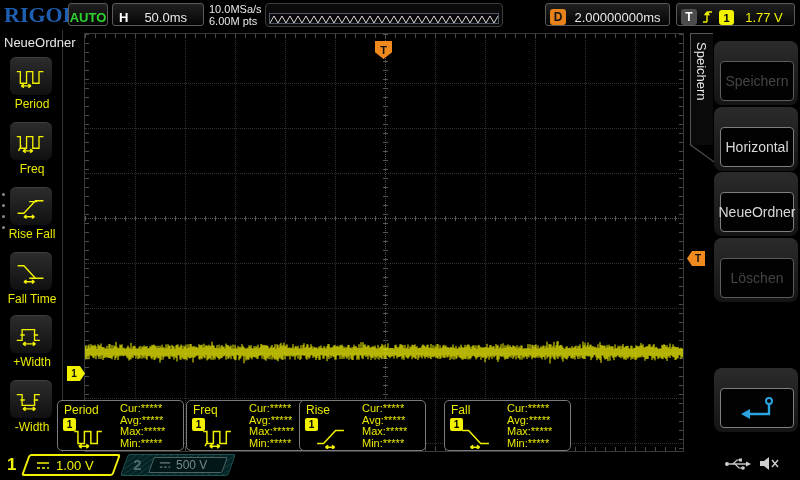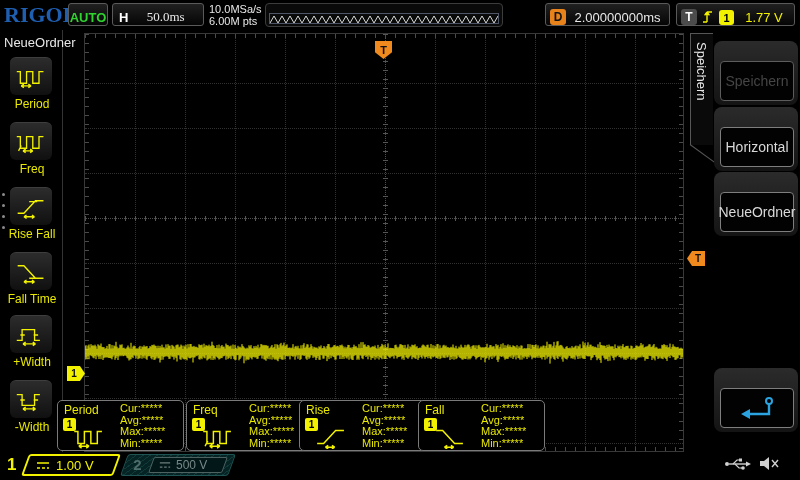--- a/index.html
+++ b/index.html
@@ -8,21 +8,21 @@
   #screen { position:relative; width:800px; height:480px; background:#000; overflow:hidden; }
   .abs { position:absolute; }
 
   
   #topbar { position:absolute; left:0; top:0; width:800px; height:30px; background:#000; }
   .logo { left:4px; top:2px; font-family:"Liberation Serif", serif; font-weight:bold; font-size:22px; color:#1f5fb2; letter-spacing:0px; }
   .tb-box { position:absolute; top:3px; height:23px; border:1px solid #5a5a5a; border-radius:3px; background:linear-gradient(#202020,#050505); display:flex; align-items:flex-end; }
   .auto-box { left:68px; width:40px; justify-content:center; color:#2fd42f; font-weight:bold; font-size:13px; }
   .h-box { left:112px; width:92px; color:#e8e8e8; font-size:13px; }
   .h-label { font-weight:bold; margin-left:6px; color:#fff; }
-  .h-val { flex:1; text-align:center;font-family:Liberation Serif, serif; }
+  .h-val { flex:1; text-align:center; }
   .srate { left:209px; top:3px; color:#e8e8e8; font-size:11px; line-height:12px; }
   .preview { left:265px; top:3px; width:238px; height:24px; border:1px solid #3c3c3c; border-radius:4px; background:#0a0a0a; }
   .preview-inner { position:absolute; left:3px; right:3px; top:9px; bottom:2px; border:1px solid #4e5566; }
   .d-box { left:545px; width:125px; color:#e8e8e8; font-size:13px; }
   .d-badge { width:16px; height:16px; margin-left:4px; background:#e8821a; color:#141414; font-weight:bold; font-size:12px; border-radius:3px; display:flex; align-items:center; justify-content:center; }
   .d-val { flex:1; text-align:center; }
   .t-box { left:676px; width:119px; font-size:13px; }
   .t-badge { width:16px; height:16px; margin-left:4px; background:#4c4c4c; color:#fff; font-weight:bold; font-size:12px; border-radius:3px; display:flex; align-items:center; justify-content:center; }
   .src-badge { width:15px; height:15px; margin-left:5px; background:#f2f200; color:#000; font-weight:bold; font-size:11px; border-radius:3px; display:flex; align-items:center; justify-content:center; }
   .t-level { flex:1; text-align:center; color:#f2f200; }
@@ -242,20 +242,23 @@
 
   <div class="rm-slot" style="top:41px">
     <div class="rm-btn dim">Speichern</div>
   </div>
   <div class="rm-slot" style="top:107px">
     <div class="rm-btn">Horizontal</div>
   </div>
   <div class="rm-slot" style="top:172px">
     <div class="rm-btn">NeueOrdner</div>
   </div>
+  <div class="rm-slot" style="top:238px">
+    <div class="rm-btn dim">Löschen</div>
+  </div>
   <div class="rm-slot" style="top:368px">
     <div class="rm-btn">
       <svg width="42" height="28" viewBox="0 0 42 28">
         <circle cx="33" cy="7" r="3" fill="none" stroke="#2aa3e0" stroke-width="2"></circle>
         <path d="M33 10v10H13" fill="none" stroke="#2aa3e0" stroke-width="2.4"></path>
         <path d="M14 15l-9 5 9 5z" fill="#2aa3e0"></path>
       </svg>
     </div>
   </div>
 
@@ -300,21 +303,21 @@
         </svg>
     </div>
     <div class="meas-rows">
       <div><span>Cur:</span><span>*****</span></div>
       <div><span>Avg:</span><span>*****</span></div>
       <div><span>Max:</span><span>*****</span></div>
       <div><span>Min:</span><span>*****</span></div>
     </div>
   </div>
 
-  <div class="meas" style="left:418px">
+  <div class="meas" style="left:444px">
     <div class="meas-name">Fall</div>
     <div class="meas-badge">1</div>
     <div class="meas-icon">
       <svg width="38" height="24" viewBox="0 0 36 26">
           <path d="M3 6h7l13 14h9M12 24h10M12 24l3-2M12 24l3 2M22 24l-3-2M22 24l-3 2" fill="none" stroke="#f2f200" stroke-width="1.6"></path>
         </svg>
     </div>
     <div class="meas-rows">
       <div><span>Cur:</span><span>*****</span></div>
       <div><span>Avg:</span><span>*****</span></div>

